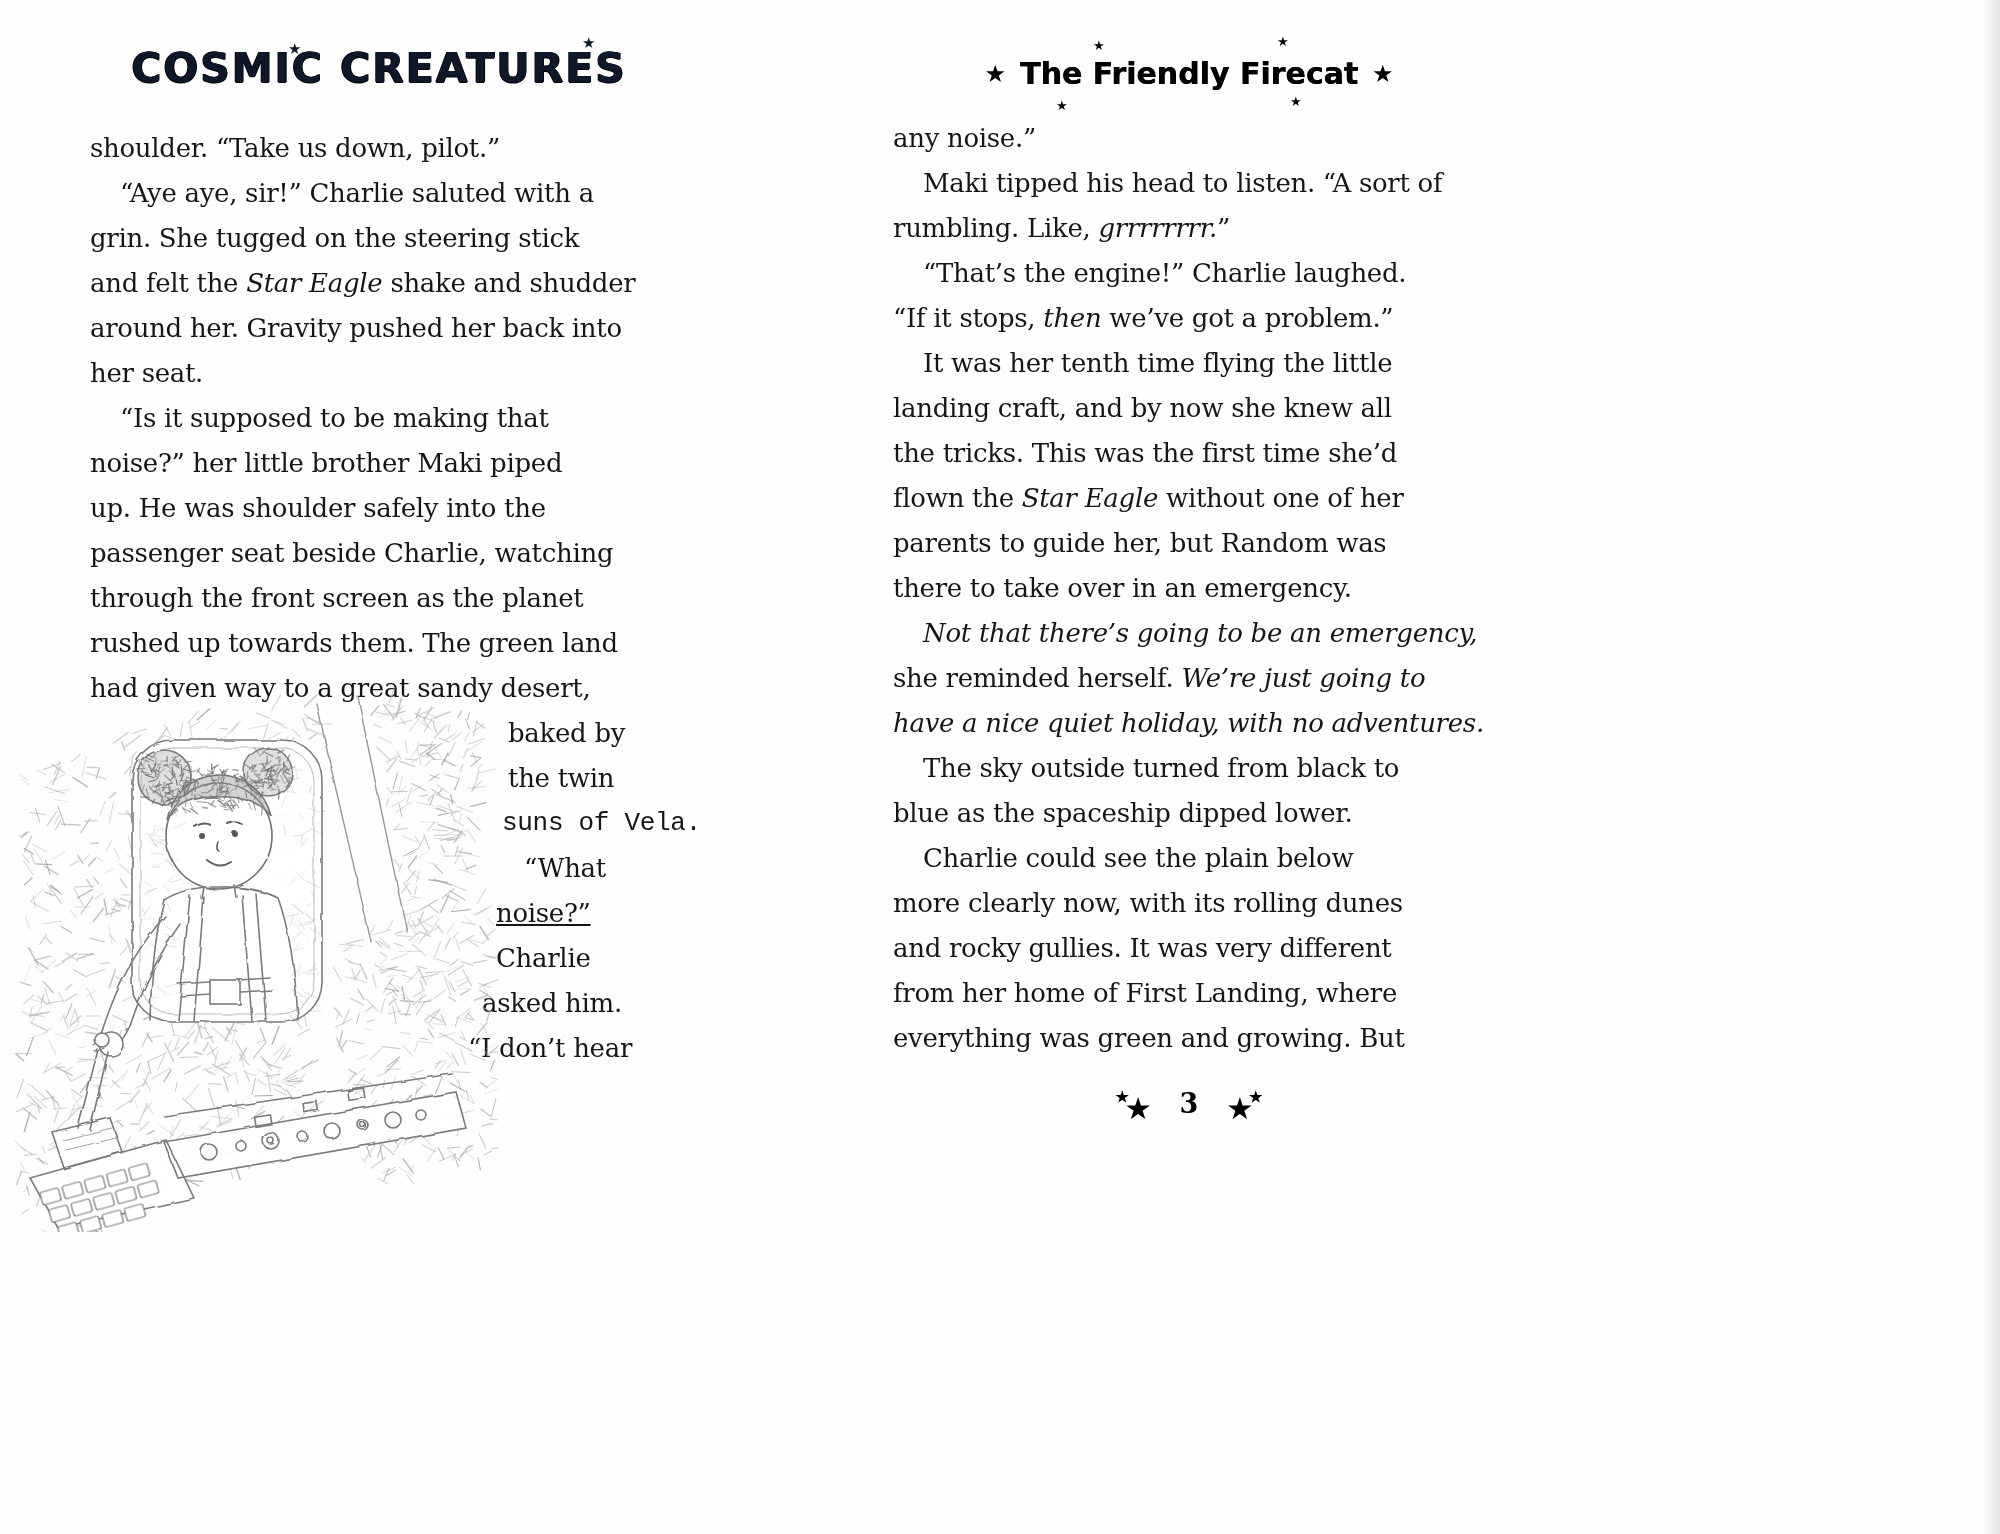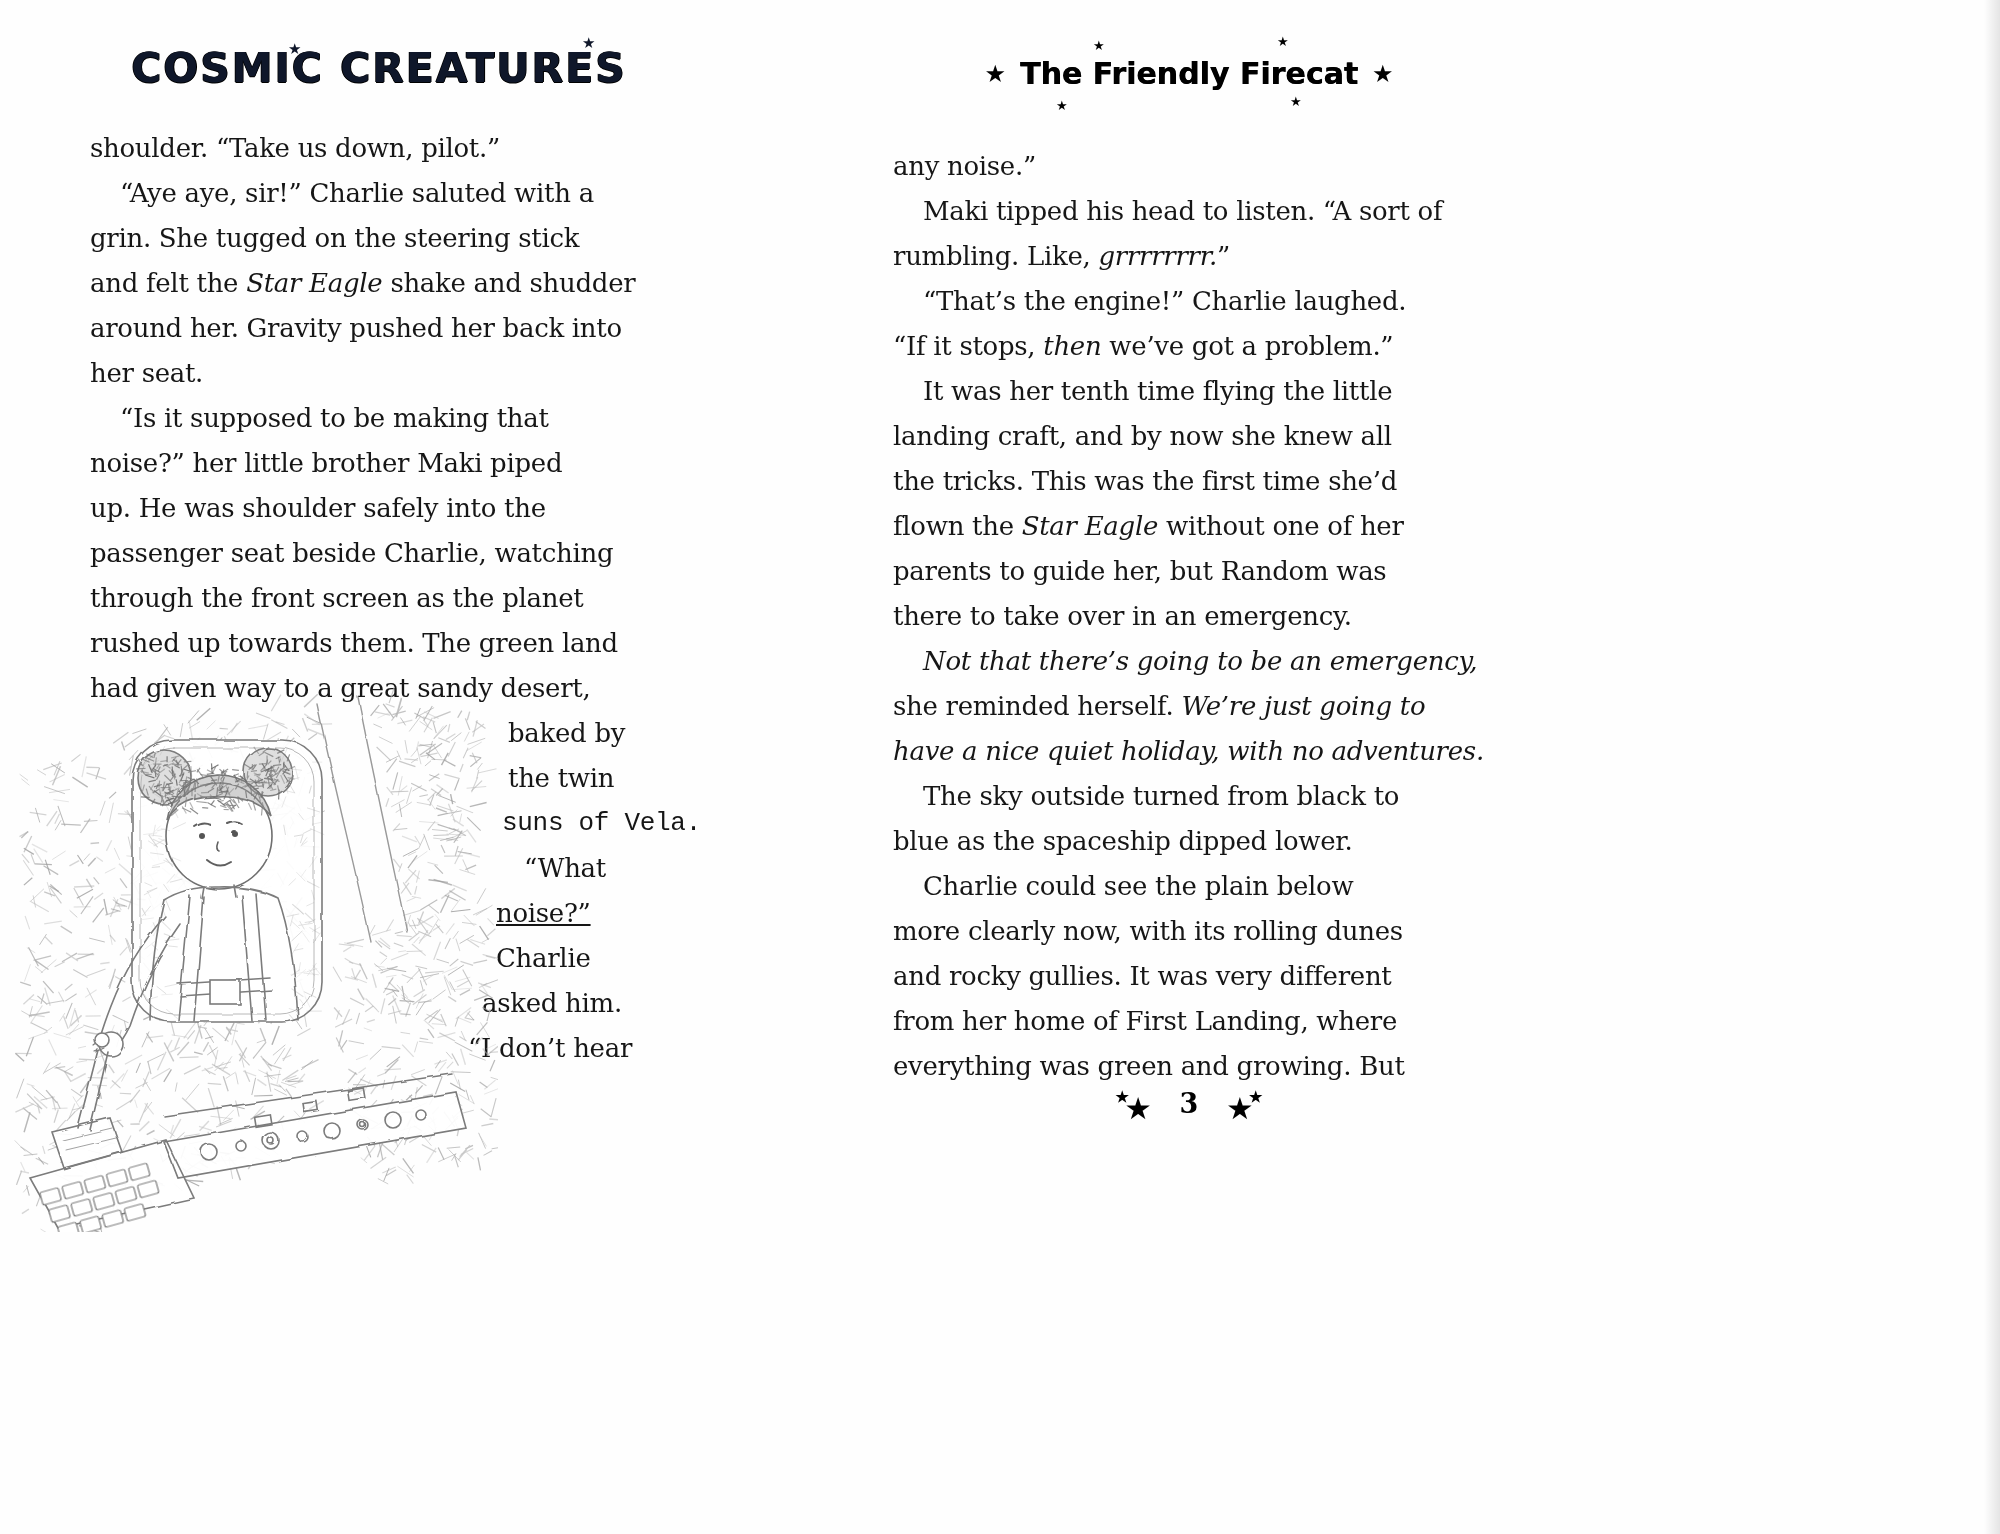--- a/index.html
+++ b/index.html
@@ -16,21 +16,21 @@
     font-family:"DejaVu Sans", sans-serif;font-weight:800;font-size:41px;
     letter-spacing:2px;color:#0f172a;
     text-shadow:0.8px 0 #000,-0.8px 0 #000,0 0.8px #000;
   }
   .logo-star{position:absolute;font-size:15px;text-shadow:none;letter-spacing:0;}
   #logo-star-a{left:198px;top:-4px;}
   #logo-star-b{left:492px;top:-10px;}
 
   #left-text,#right-text{width:620px;}
   #left-text{left:90px;top:126px;}
-  #right-text{left:893px;top:144px;}
+  #right-text{left:893px;top:116px;}
   .tline{
     height:45px;line-height:45px;white-space:nowrap;
     font-size:26px;letter-spacing:-0.3px;
   }
   .tline .it{font-style:italic;}
   .tline.indent{padding-left:30px;}
 
   
   #title-box{
     left:893px;top:56px;width:592px;height:46px;text-align:center;

